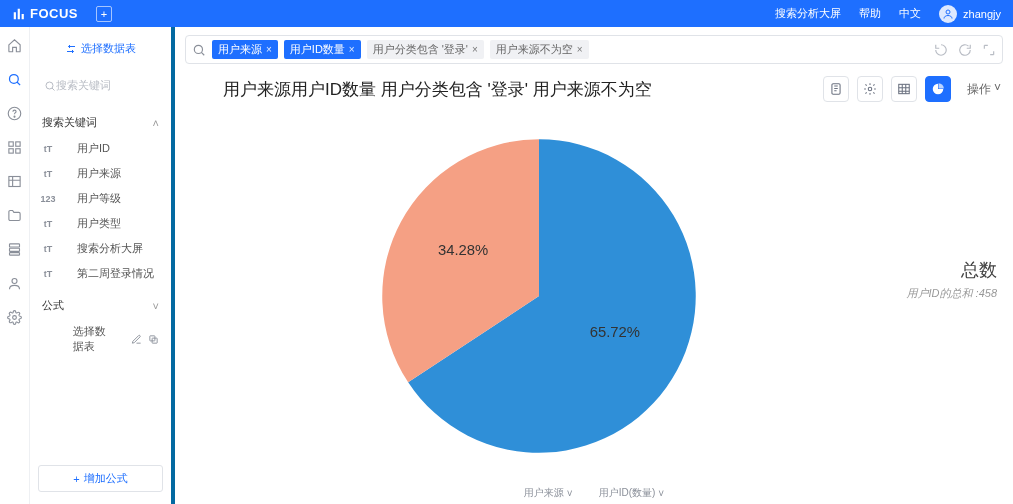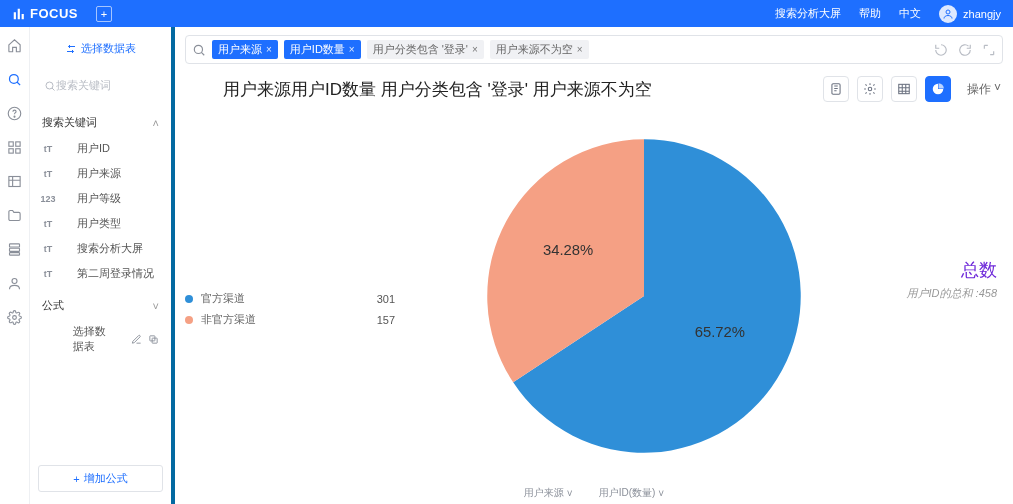--- a/index.html
+++ b/index.html
@@ -58,21 +58,21 @@
 
   .chartwrap { flex:1; display:flex; min-height:0; }
   .legend-col { width:210px; padding-top:180px; }
   .legend-row { display:flex; align-items:center; font-size:11px; color:#666; padding:3px 0; }
   .legend-dot { width:8px;height:8px;border-radius:50%;margin-right:8px; }
   .legend-val { margin-left:auto; color:#555; }
   .pie-col { flex:1; display:flex; align-items:center; justify-content:center; position:relative; }
   .pie { width: 330px; height: 330px; }
   .slice-label { font-size: 9px; fill: #333; }
   .summary-col { width:110px; display:flex; flex-direction:column; align-items:flex-end; padding-top:150px; padding-right:6px; }
-  .summary-title { font-size:18px; color:#6d28d9;text-align:center; }
+  .summary-title { font-size:18px; color:#404040;text-align:center; }
   .summary-sub { font-size:11px; color:#999; margin-top:4px;font-style:italic; }
 
   .footer { display:flex; justify-content:center; gap:26px; font-size:10px; color:#8a8f99; padding-top:2px; }
   .footer span { display:inline-flex;align-items:center; gap:3px; cursor:pointer;}
 </style>
 </head>
 <body>
 
 <div class="topbar">
   <div class="logo">
@@ -294,32 +294,20 @@
             </svg>
           </span>
         <span class="ops">
             <span>操作</span>
             <span>˅</span>
           </span>
       </div>
     </div>
 
     <div class="chartwrap">
-      <div class="legend-col">
-        <div class="legend-row">
-          <span class="legend-dot" style="background:#2f8fd8"></span>
-          <span>官方渠道</span>
-          <span class="legend-val">301</span>
-        </div>
-        <div class="legend-row">
-          <span class="legend-dot" style="background:#f5a084"></span>
-          <span>非官方渠道</span>
-          <span class="legend-val">157</span>
-        </div>
-      </div>
       <div class="pie-col">
         <svg class="pie" viewBox="0 0 200 200" id="pie-svg">
             <path d="M 100 100 L 100 5 A 95 95 0 1 1 20.69675561610393 152.30674363968814 Z" fill="#2f8fd8"></path>
             <text x="146.00667095838133" y="124.76789711152789" text-anchor="middle" class="slice-label">65.72%</text>
             <path d="M 100 100 L 20.69675561610393 152.30674363968814 A 95 95 0 0 1 99.99999999999999 5 Z" fill="#f5a084"></path>
             <text x="53.99332904161864" y="75.23210288847214" text-anchor="middle" class="slice-label">34.28%</text>
           </svg>
       </div>
       <div class="summary-col">
         <div class="summary-title">总数</div>

